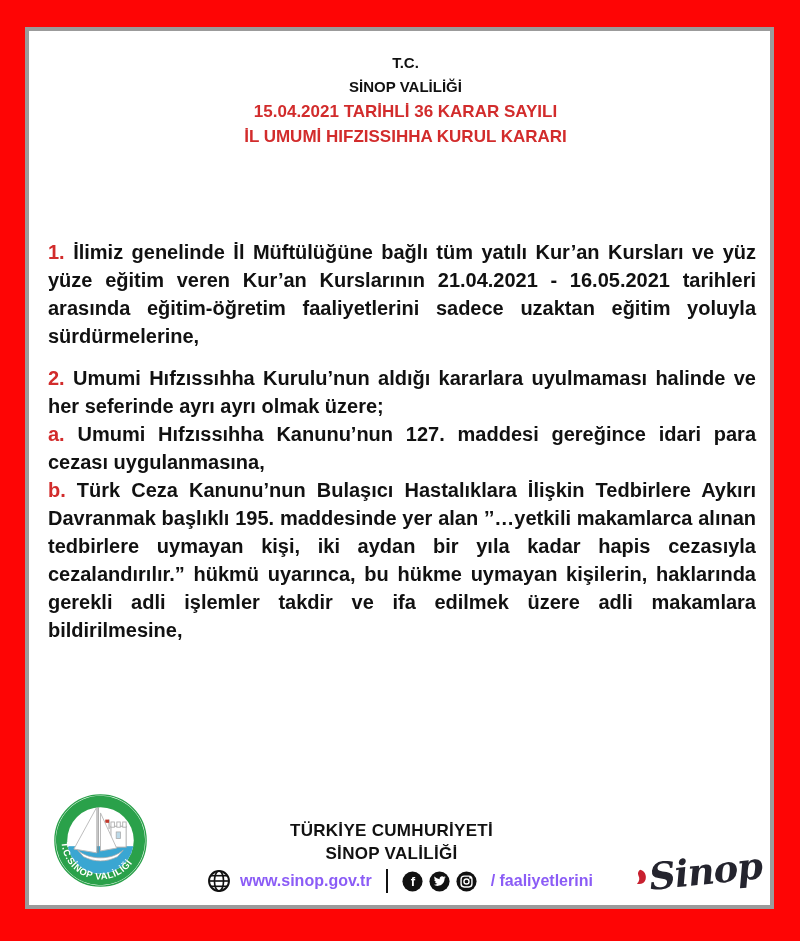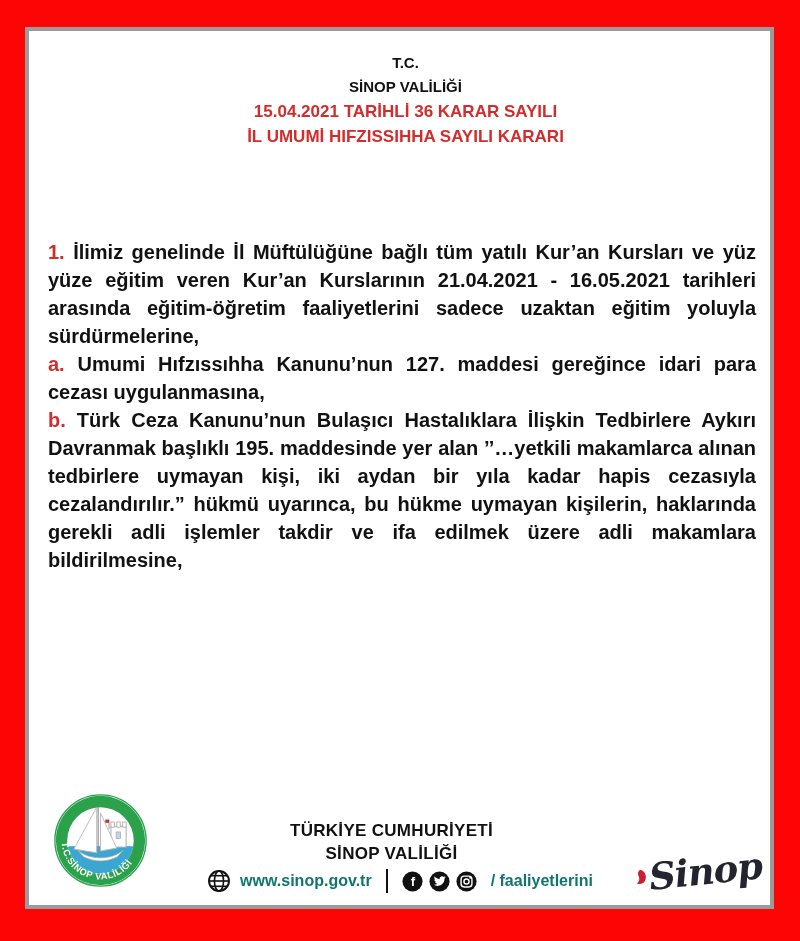--- a/index.html
+++ b/index.html
@@ -28,21 +28,21 @@
   .marker{color:#d22c2c;}
   
   .emblem{position:absolute;left:24px;top:762px;width:95px;height:95px;}
   .org-block{position:absolute;left:140px;right:156px;top:788px;text-align:center;}
   .org-line{font-size:17px;font-weight:bold;color:#111;line-height:23px;letter-spacing:.3px;}
   .links-row{
     position:absolute;left:0;right:0;top:836px;height:28px;
     display:flex;align-items:center;justify-content:center;gap:14px;
   }
   .site{display:flex;align-items:center;gap:8px;}
-  .site-text,.handle-text{font-size:16px;font-weight:bold;color:#0f766e;}
+  .site-text,.handle-text{font-size:16px;font-weight:bold;color:#8b5cf6;}
   .vsep{width:2px;height:24px;background:#111;}
   .social{display:flex;align-items:center;gap:6px;}
   .social svg{display:block;}
   .brand{
     position:absolute;right:8px;top:806px;width:130px;height:70px;
     display:flex;align-items:center;gap:2px;
     transform:rotate(-6deg);
   }
   .brand-text{
     font-family:"DejaVu Serif",serif;font-style:italic;font-weight:bold;
@@ -51,25 +51,26 @@
 </style>
 </head>
 <body>
 
 <div class="sheet">
 
   <div class="header">
     <div class="h-black">T.C.</div>
     <div class="h-black">SİNOP VALİLİĞİ</div>
     <div class="h-red">15.04.2021 TARİHLİ 36 KARAR SAYILI</div>
-    <div class="h-red">İL UMUMİ HIFZISSIHHA SAYILI KARARI</div>
+    <div class="h-red">İL UMUMİ HIFZISSIHHA KURUL KARARI</div>
   </div>
 
   <div class="doc-body">
     <p><span class="marker">1.</span> <span>İlimiz genelinde İl Müftülüğüne bağlı tüm yatılı Kur’an Kursları ve yüz yüze eğitim veren Kur’an Kurslarının 21.04.2021 - 16.05.2021 tarihleri arasında eğitim-öğretim faaliyetlerini sadece uzaktan eğitim yoluyla sürdürmelerine,</span></p>
+    <p class="gap"><span class="marker">2.</span> <span>Umumi Hıfzıssıhha Kurulu’nun aldığı kararlara uyulmaması halinde ve her seferinde ayrı ayrı olmak üzere;</span></p>
     <p><span class="marker">a.</span> <span>Umumi Hıfzıssıhha Kanunu’nun 127. maddesi gereğince idari para cezası uygulanmasına,</span></p>
     <p><span class="marker">b.</span> <span>Türk Ceza Kanunu’nun Bulaşıcı Hastalıklara İlişkin Tedbirlere Aykırı Davranmak başlıklı 195. maddesinde yer alan ’’…yetkili makamlarca alınan tedbirlere uymayan kişi, iki aydan bir yıla kadar hapis cezasıyla cezalandırılır.” hükmü uyarınca, bu hükme uymayan kişilerin, haklarında gerekli adli işlemler takdir ve ifa edilmek üzere adli makamlara bildirilmesine,</span></p>
   </div>
 
   <svg class="emblem" viewBox="0 0 100 100" aria-hidden="true">
     <defs>
       <clipPath id="ec">
           <circle cx="50" cy="50" r="35"></circle>
         </clipPath>
       <path id="earc" d="M 9,50 A 41,41 0 0 0 91,50" fill="none"></path>

